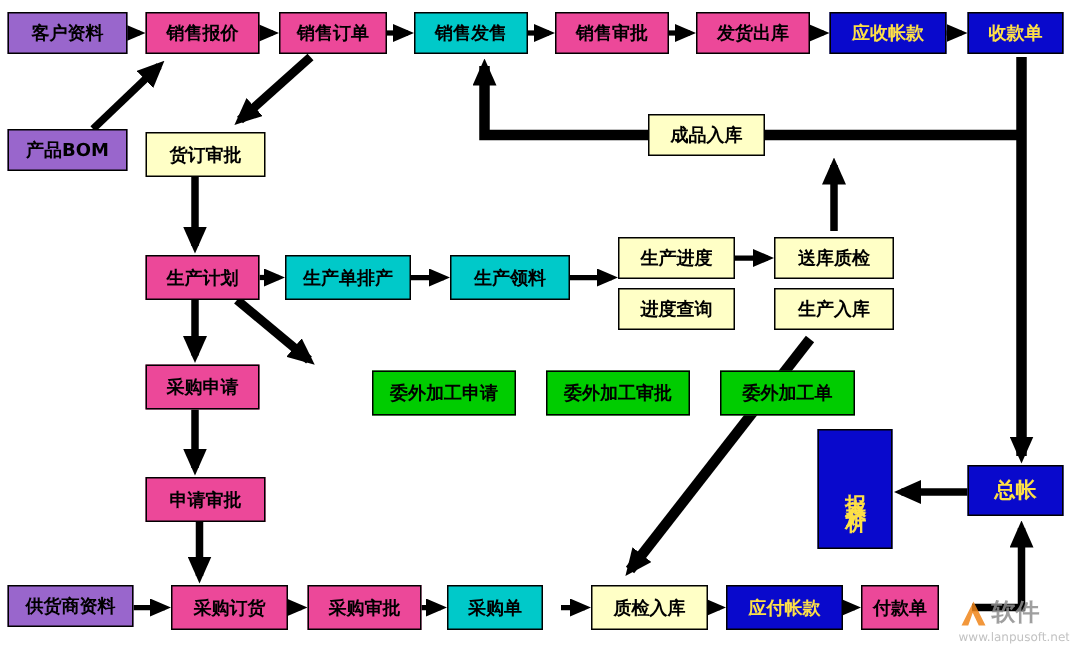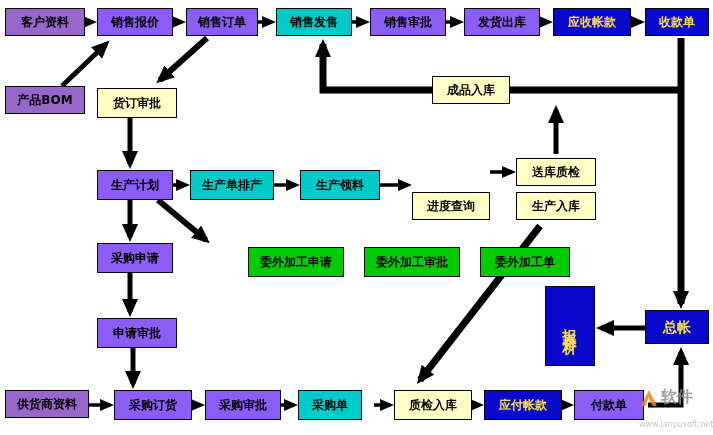--- a/index.html
+++ b/index.html
@@ -8,34 +8,34 @@
     font-family:"DejaVu Sans", sans-serif; overflow:hidden;
   }
   .arrows { position:absolute; left:0; top:0; z-index:1; }
   .node {
     position:absolute; z-index:2; box-sizing:border-box;
     display:flex; align-items:center; justify-content:center;
     border:1px solid #000; font-size:12px; font-weight:bold; color:#000;
     white-space:nowrap; line-height:1;
   }
   .purple { background:#9966CC; }
-  .orange { background:#8b5cf6; }
+  .orange { background:#ec4899; }
   .cyan   { background:#00C9C9; }
   .yellow { background:#FFFFC6; }
   .green  { background:#00CC00;margin-left:48px; }
   .blue   { background:#0909CC; color:#fde047; }
   .vertical { writing-mode:vertical-rl; letter-spacing:4px; font-size:14px; }
   .big { font-size:14px; }
   .watermark {
     position:absolute; right:2px; bottom:6px; z-index:3; width:72px;
     text-align:center; opacity:0.85;
   }
   .wm-top { display:flex; align-items:center; gap:2px; }
   .wm-name { color:#8f8f8f; font-weight:bold; font-size:16px; }
-  .wm-url { color:#b8b8b8; font-size:8px; margin-top:12px; }
+  .wm-url { color:#b8b8b8; font-size:8px; margin-top:1px; }
 </style>
 </head>
 <body>
 
 <div class="stage">
 
   <svg class="arrows" width="713" height="435" viewBox="0 0 713 435">
     <defs>
       <marker id="ah" markerUnits="userSpaceOnUse" markerWidth="14" markerHeight="12" refX="10" refY="6" orient="auto">
         <path d="M0,0 L14,6 L0,12 z" fill="#000"></path>
@@ -99,40 +99,41 @@
   <div class="node blue" style="left:553px;top:8px;width:78px;height:28px">应收帐款</div>
   <div class="node blue" style="left:645px;top:8px;width:64px;height:28px">收款单</div>
 
   <div class="node purple" style="left:5px;top:86px;width:80px;height:28px">产品BOM</div>
   <div class="node yellow" style="left:97px;top:88px;width:80px;height:30px">货订审批</div>
   <div class="node yellow" style="left:432px;top:76px;width:78px;height:28px">成品入库</div>
 
   <div class="node orange" style="left:97px;top:170px;width:76px;height:30px">生产计划</div>
   <div class="node cyan" style="left:190px;top:170px;width:84px;height:30px">生产单排产</div>
   <div class="node cyan" style="left:300px;top:170px;width:80px;height:30px">生产领料</div>
+  <div class="node yellow" style="left:412px;top:158px;width:78px;height:28px">生产进度</div>
   <div class="node yellow" style="left:412px;top:192px;width:78px;height:28px">进度查询</div>
   <div class="node yellow" style="left:516px;top:158px;width:80px;height:28px">送库质检</div>
   <div class="node yellow" style="left:516px;top:192px;width:80px;height:28px">生产入库</div>
 
   <div class="node orange" style="left:97px;top:243px;width:76px;height:30px">采购申请</div>
   <div class="node green" style="left:200px;top:247px;width:96px;height:30px">委外加工申请</div>
   <div class="node green" style="left:316px;top:247px;width:96px;height:30px">委外加工审批</div>
   <div class="node green" style="left:432px;top:247px;width:90px;height:30px">委外加工单</div>
 
   <div class="node orange" style="left:97px;top:318px;width:80px;height:30px">申请审批</div>
   <div class="node blue vertical" style="left:545px;top:286px;width:50px;height:80px">报表分析</div>
   <div class="node purple" style="left:5px;top:390px;width:84px;height:28px">供货商资料</div>
 
   <div class="node blue big" style="left:645px;top:310px;width:64px;height:34px">总帐</div>
   <div class="node orange" style="left:114px;top:390px;width:78px;height:30px">采购订货</div>
   <div class="node orange" style="left:205px;top:390px;width:76px;height:30px">采购审批</div>
   <div class="node cyan" style="left:298px;top:390px;width:64px;height:30px">采购单</div>
   <div class="node yellow" style="left:394px;top:390px;width:78px;height:30px">质检入库</div>
   <div class="node blue" style="left:484px;top:390px;width:78px;height:30px">应付帐款</div>
-  <div class="node orange" style="left:574px;top:390px;width:70px;height:30px">付款单</div>
+  <div class="node orange" style="left:574px;top:390px;width:52px;height:30px">付款单</div>
 
   <div class="watermark">
     <div class="wm-top">
       <svg width="20" height="20" viewBox="0 0 20 20">
         <path d="M2,18 L10,2 L13,8 L18,18 L13.5,18 L9.5,9.5 L6.5,18 z" fill="#F08519"></path>
       </svg>
       <span class="wm-name">软件</span>
     </div>
     <div class="wm-url">www.lanpusoft.net</div>
   </div>

